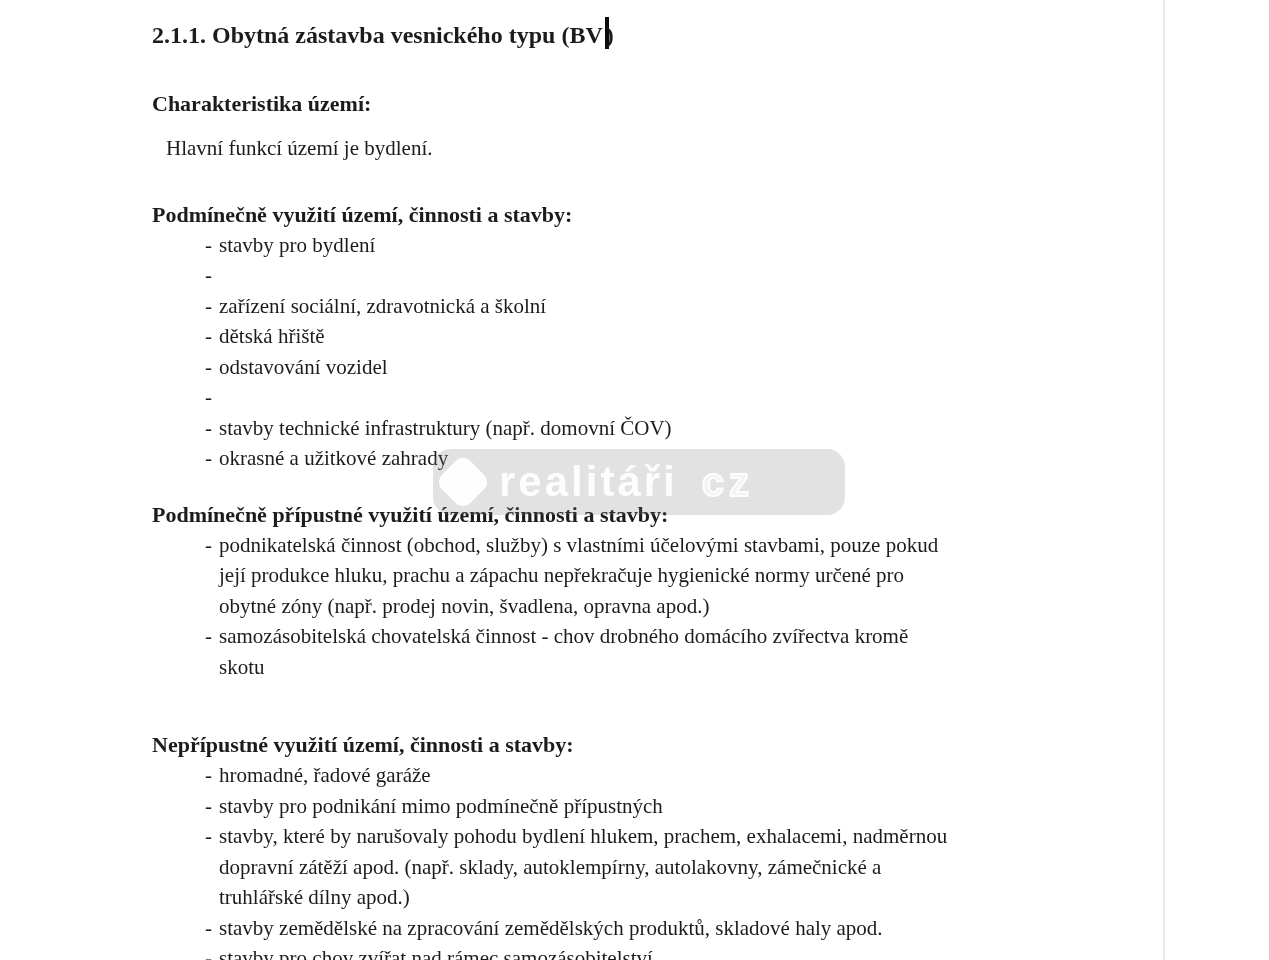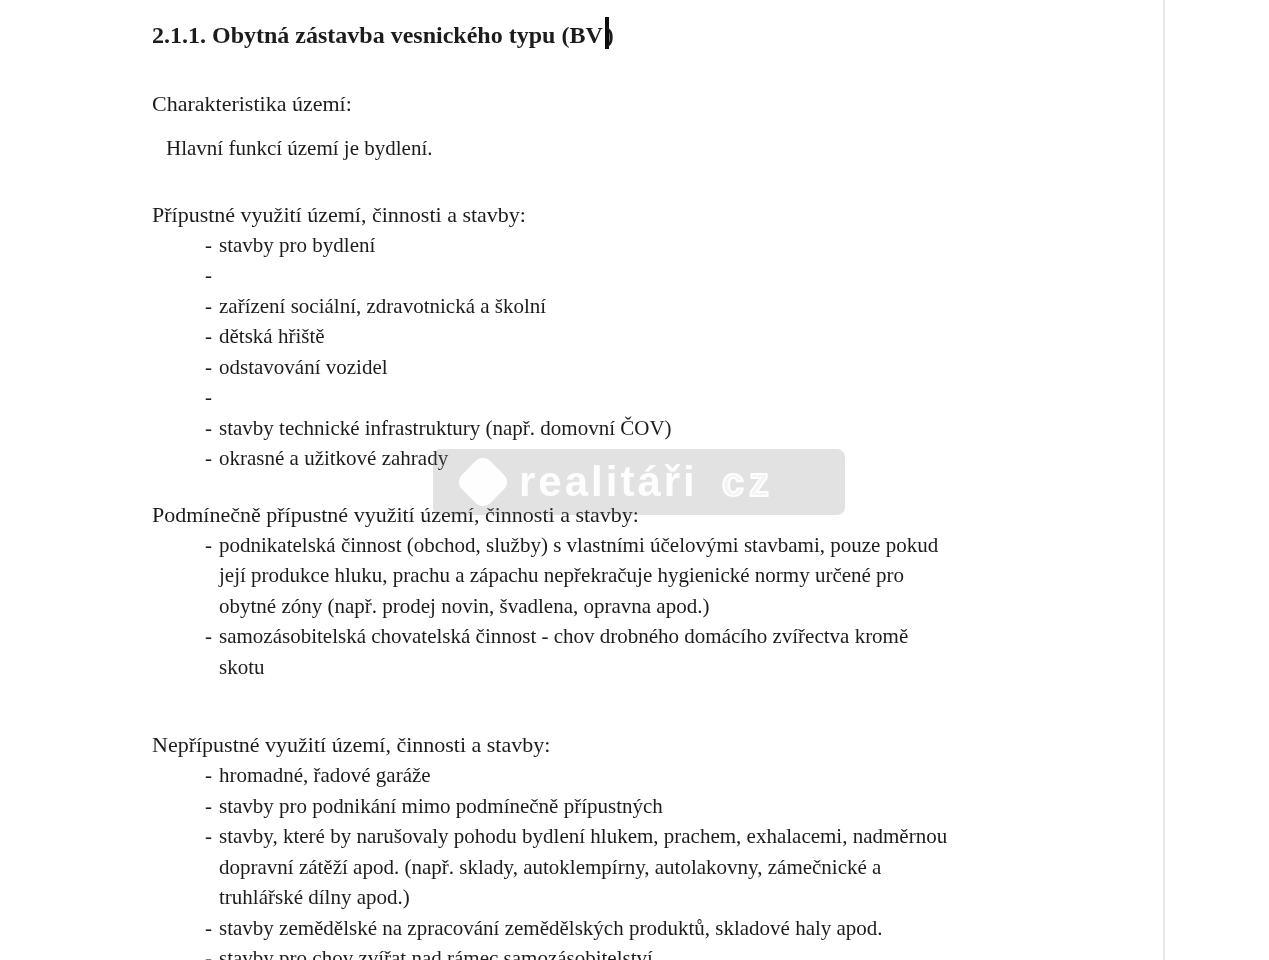--- a/index.html
+++ b/index.html
@@ -44,47 +44,47 @@
     background: #0b0b0b;
     vertical-align: -6px;
     margin-left: 2px;
     margin-right: -3px;
   }
 
   .hd {
     margin: 0;
     font-size: 22px;
     line-height: 30px;
-    font-weight: normal;
+    font-weight: bold;
   }
   .hd-charakteristika { margin-top: 37px; }
   .hd-pripustne      { margin-top: 36px; }
   .hd-podminecne     { margin-top: 26px; position: relative; }
   .hd-nepripustne    { margin-top: 48px; }
 
   .para { margin: 14px; }
 
   .list { margin: 0; }
   .li { display: flex; padding-left: 53px; }
   .li .dash { flex: 0 0 14px; }
   .li .txt { white-space: pre-line; }
 
   
   .watermark {
     position: absolute;
     left: 433px;
     top: 449px;
     width: 412px;
     height: 66px;
-    border-radius: 8px;
+    border-radius: 18px;
     background: rgba(125, 125, 125, 0.22);
     display: flex;
     align-items: center;
     box-sizing: border-box;
-    padding-left: 24px;
+    padding-left: 4px;
     pointer-events: none;
     font-family: "Liberation Sans", "DejaVu Sans", sans-serif;
     z-index: 5;
   }
   .wm-diamond {
     width: 40px;
     height: 40px;
     background: rgba(255, 255, 255, 0.95);
     border-radius: 10px;
     transform: rotate(45deg);
@@ -116,21 +116,21 @@
 
   <div class="content">
 
     <div class="title">
       <span>2.1.1. Obytná zástavba vesnického typu (BV</span><span class="caret"></span><span>)</span>
     </div>
 
     <h2 class="hd hd-charakteristika">Charakteristika území:</h2>
     <p class="para">Hlavní funkcí území je bydlení.</p>
 
-    <h2 class="hd hd-pripustne">Přípustné využití území, činnosti a stavby:</h2>
+    <h2 class="hd hd-pripustne">Podmínečně využití území, činnosti a stavby:</h2>
     <div class="list">
       <div class="li">
           <span class="dash">-</span>
           <span class="txt">stavby pro bydlení</span>
         </div>
       <div class="li">
           <span class="dash">-</span>
         </div>
       <div class="li">
           <span class="dash">-</span>

